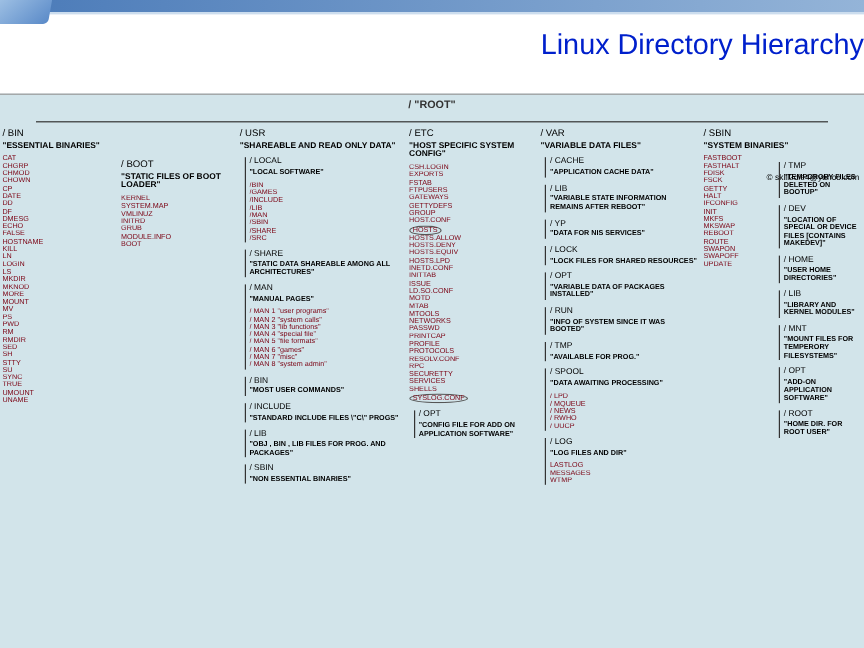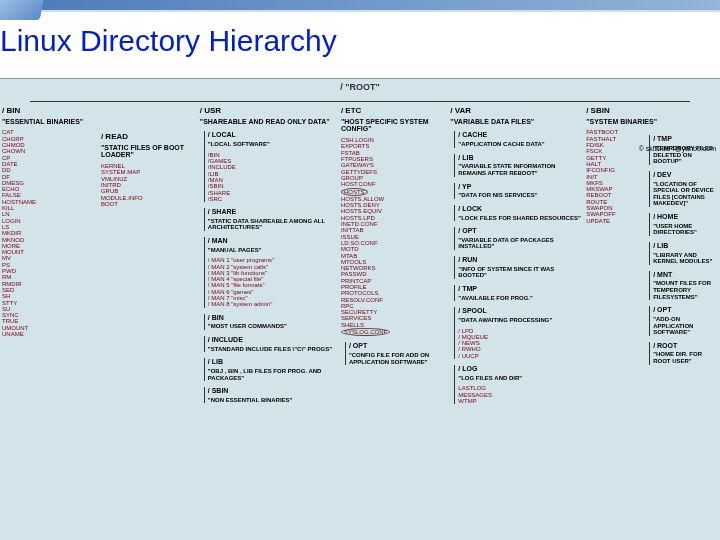--- a/index.html
+++ b/index.html
@@ -1,26 +1,26 @@
 <!DOCTYPE html>
 <html><head>
 <meta charset="utf-8">
 <style>
 *{margin:0;padding:0;box-sizing:border-box}
 body{width:720px;height:540px;font-family:Arial,sans-serif;background:#fff;position:relative}
 .topbar{height:12px;background:linear-gradient(90deg,#4a7ab8,#94b4d8);position:relative;border-bottom:2px solid #cde}
 .topbar:before{content:"";position:absolute;left:-8px;top:-4px;width:50px;height:24px;background:linear-gradient(135deg,#a8c8e8,#5a8ac8);border-radius:4px;transform:skewX(-10deg)}
-.title{font-size:30px;color:#0020cc;text-align:left;padding:12px 0 4px}
+.title{font-size:24px;color:#0020cc;text-align:right;padding:12px 0 4px}
 .attribution{position:absolute;right:4px;top:66px;font-size:7px;color:#000}
 .diagram{position:absolute;top:78px;left:0;right:0;bottom:0;background:#d2e4ea;border-top:1px solid #999}
 .root{position:absolute;left:50%;top:3px;transform:translateX(-50%);white-space:nowrap;font-size:9px;font-weight:bold;color:#333}
 .branches{position:absolute;top:28px;left:0;right:0;bottom:0;display:flex}
 .hline{position:absolute;top:22px;left:30px;right:30px;height:1px;background:#333}
 .col{font-size:6.5px;color:#000;line-height:1.1;padding:0 2px;flex:1;position:relative}
-.dir{font-weight:bold;font-size:8px;color:#000;margin-bottom:2px}
+.dir{font-weight:normal;font-size:8px;color:#000;margin-bottom:2px}
 .desc{font-weight:bold;font-size:7px;margin-bottom:4px}
 .list{color:#7a0012;font-size:6px;line-height:1.05}
 .list div{white-space:nowrap;overflow:hidden}
 .circled{border:1px solid #555;border-radius:50%;padding:0 2px;display:inline-block;color:#7a0012}
 .sub{margin-top:6px;margin-left:4px;border-left:1px solid #333;padding-left:3px}
 .sub .dir{font-size:7px}
 .sub .desc{font-size:6px}
 </style>
 </head>
 <body>
@@ -69,21 +69,21 @@
           <div>SU</div>
           <div>SYNC</div>
           <div>TRUE</div>
           <div>UMOUNT</div>
           <div>UNAME</div>
         </div>
     </div>
 
     <div class="col" style="flex:0.9">
       <div style="height:26px"></div>
-      <div class="dir">/ READ</div>
+      <div class="dir">/ BOOT</div>
       <div class="desc">"STATIC FILES OF BOOT LOADER"</div>
       <div class="list" id="boot-list">
           <div>KERNEL</div>
           <div>SYSTEM.MAP</div>
           <div>VMLINUZ</div>
           <div>INITRD</div>
           <div>GRUB</div>
           <div>MODULE.INFO</div>
           <div>BOOT</div>
         </div>

